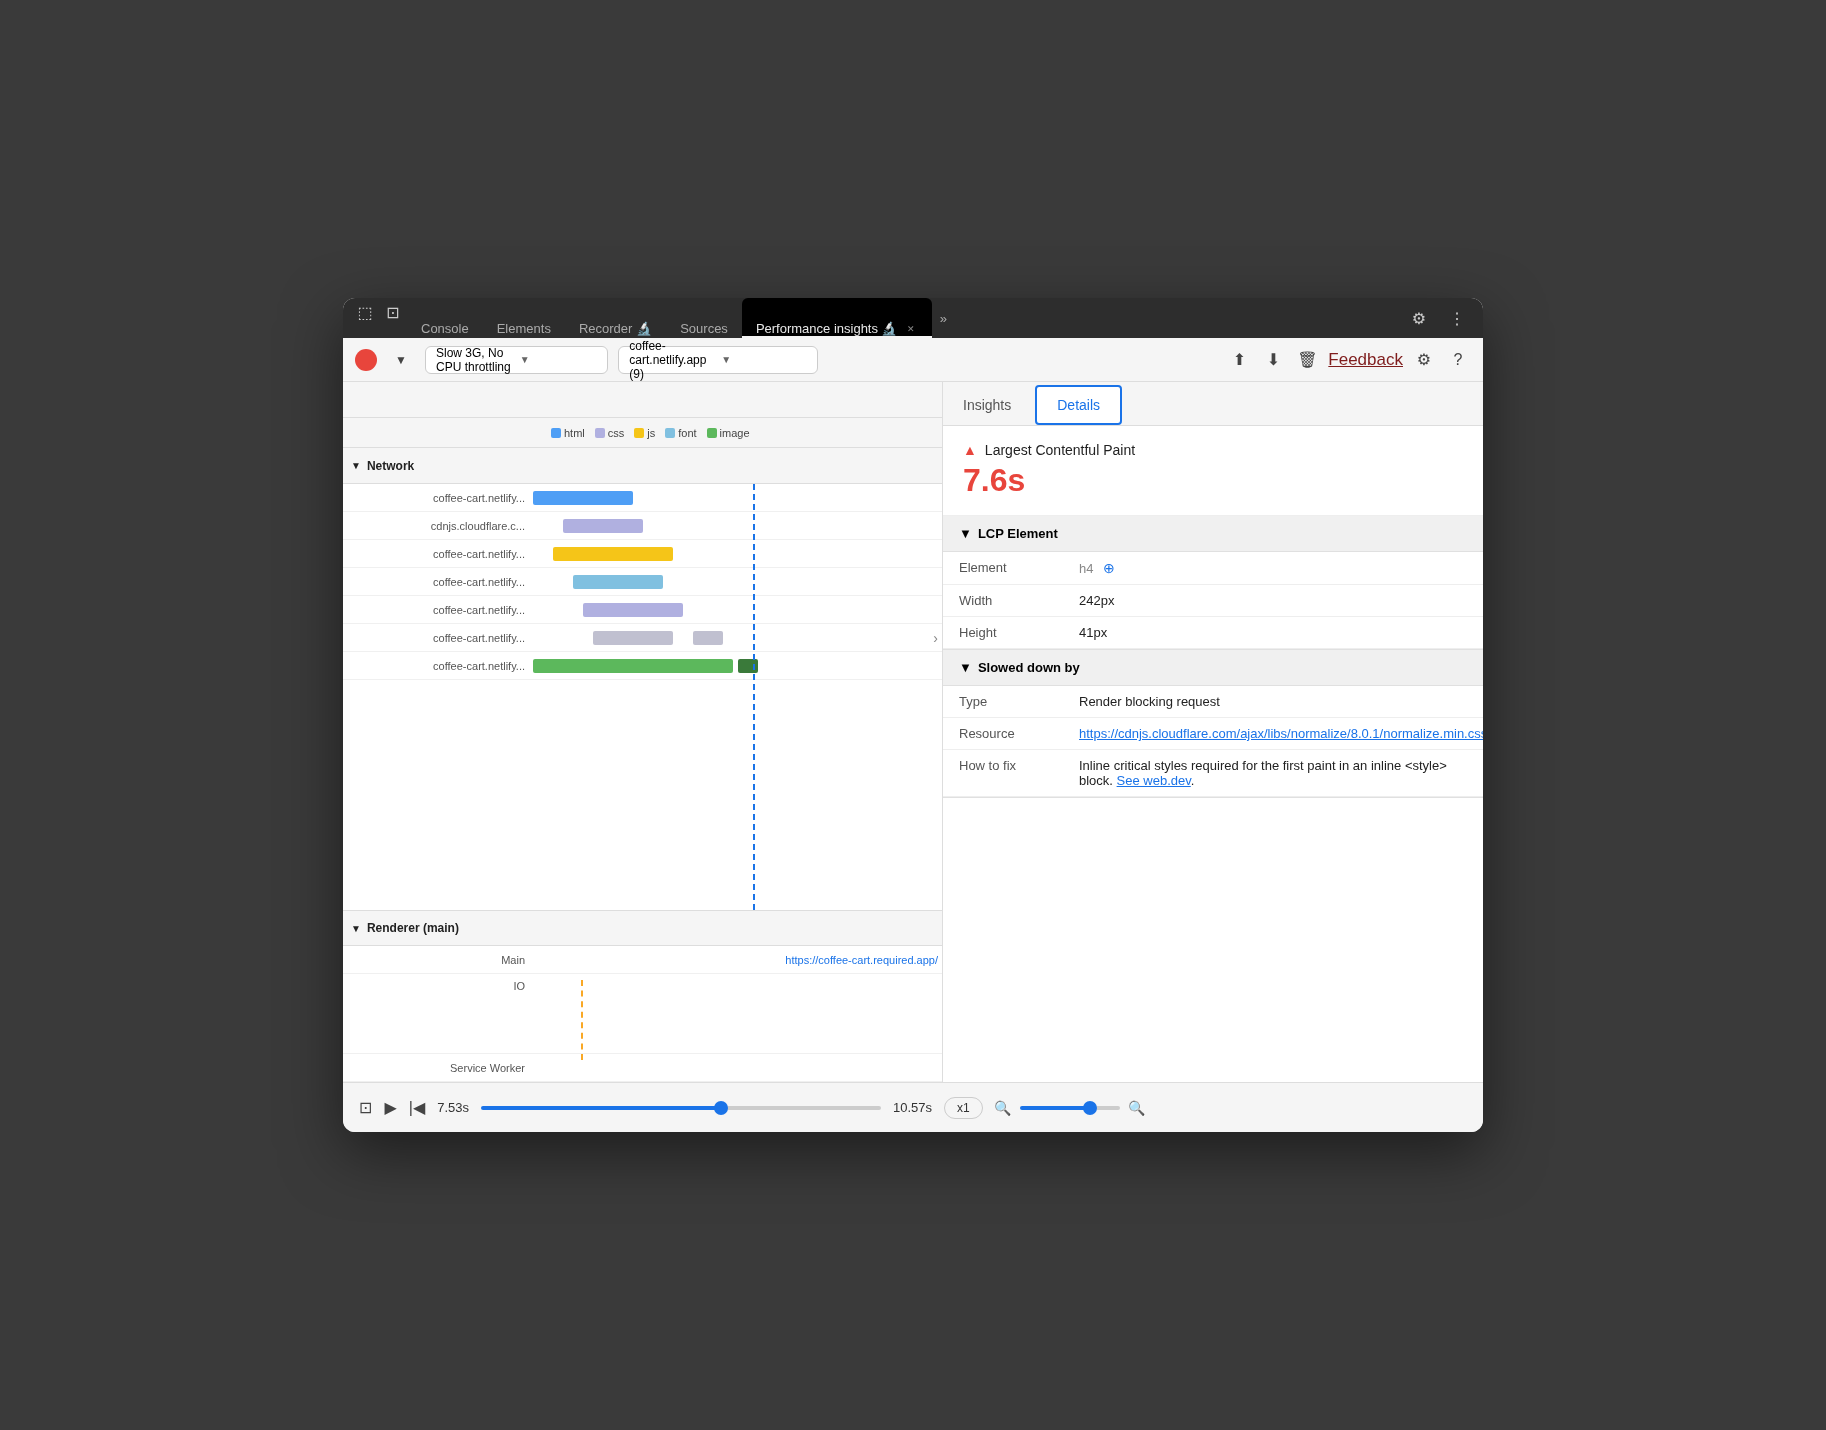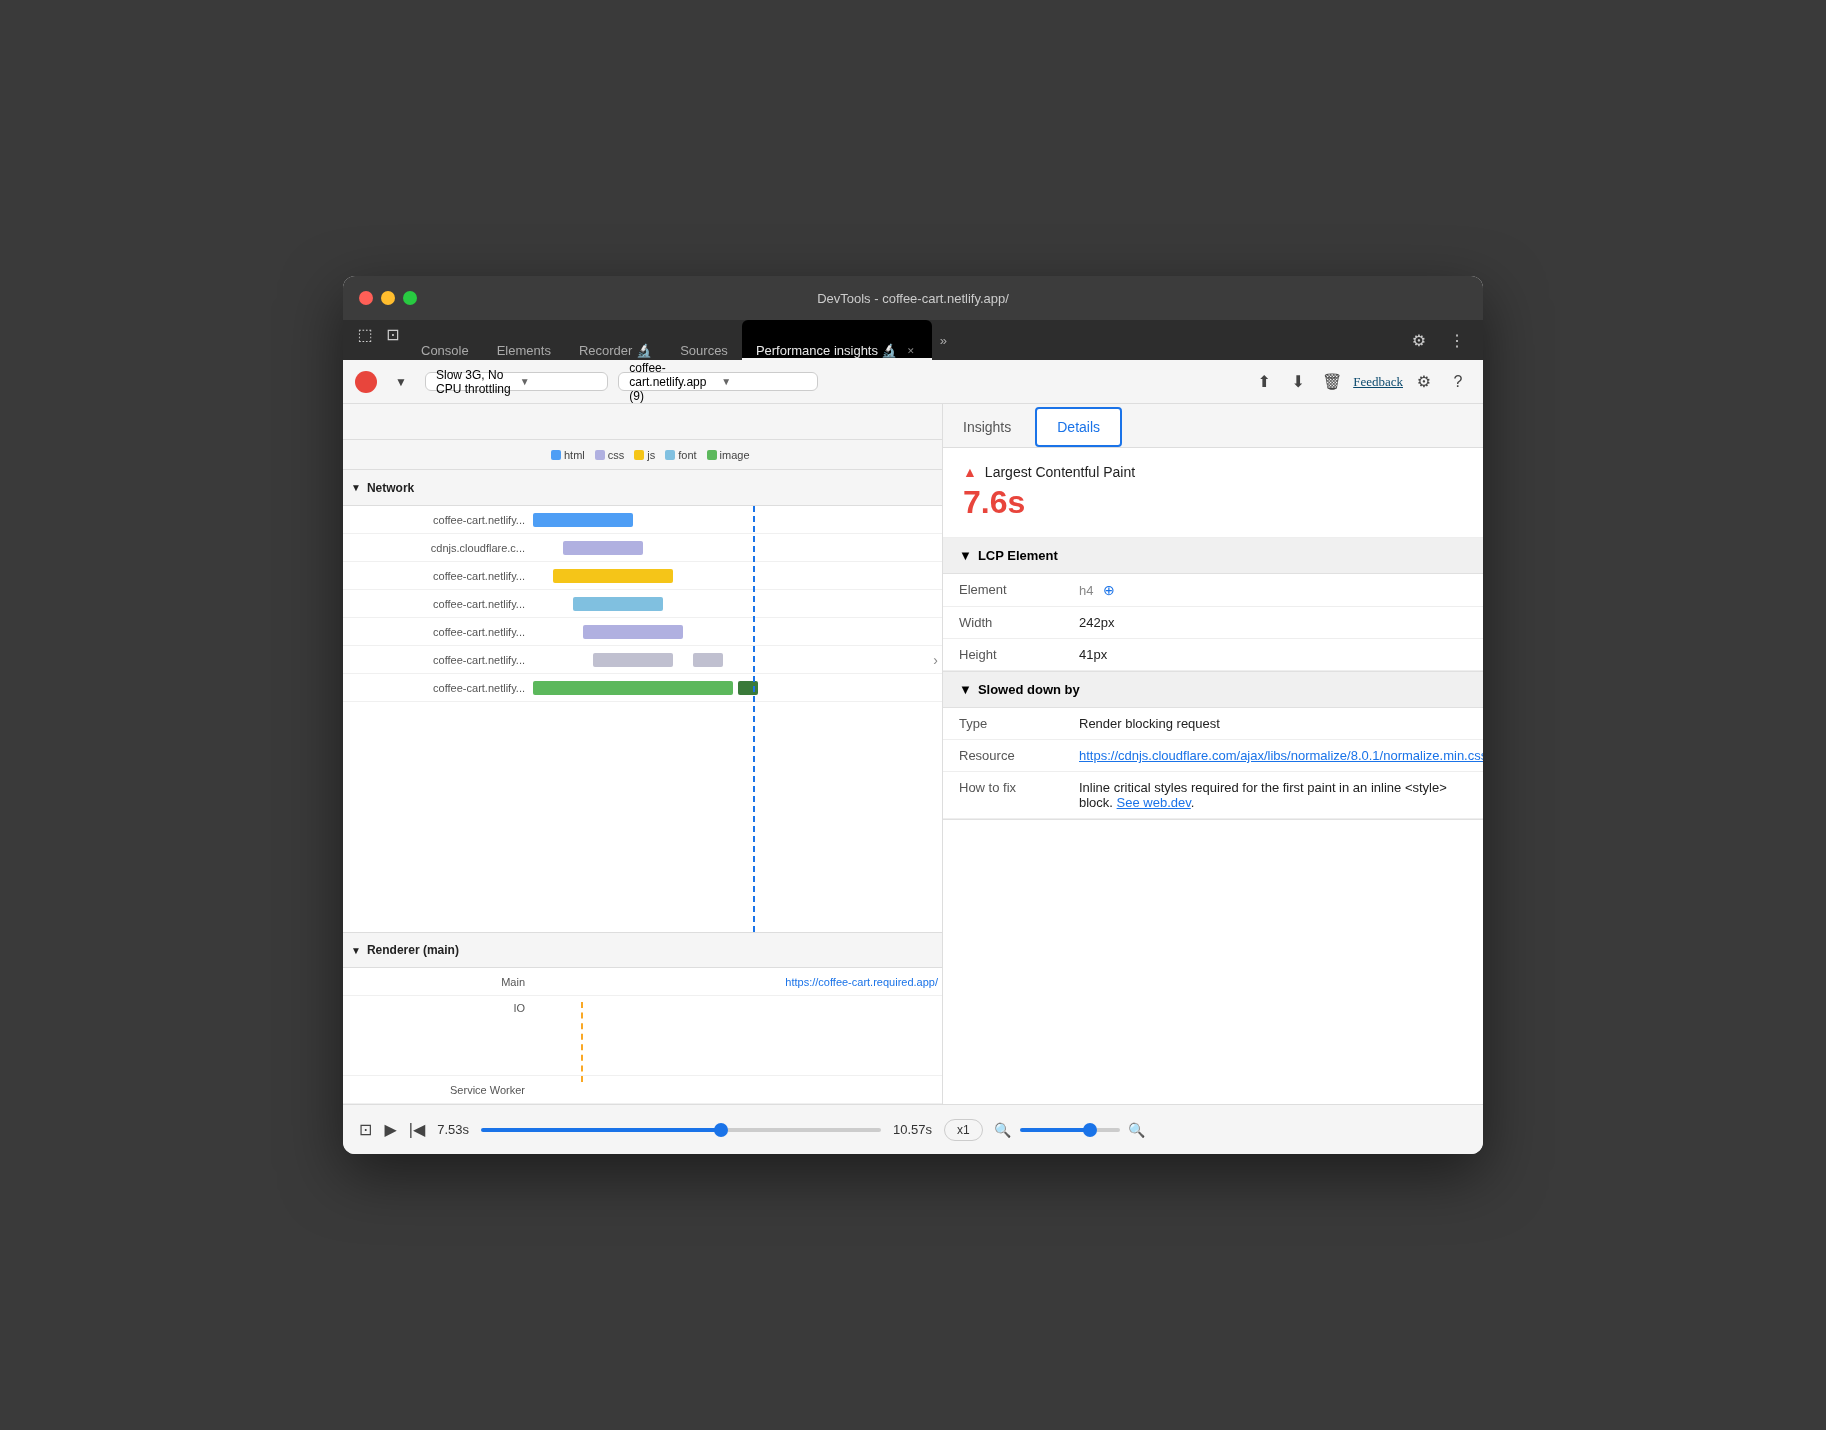--- a/index.html
+++ b/index.html
@@ -114,38 +114,37 @@
     .dropdown-select {
       display: flex;
       align-items: center;
       background: white;
       border: 1px solid #ccc;
       border-radius: 6px;
       padding: 4px 10px;
       font-size: 12px;
       gap: 6px;
       cursor: pointer;
-      height: 19px;
+      height: 28px;
     }
     .dropdown-select span { flex: 1; }
     .dropdown-arrow { color: #666; font-size: 10px; }
     .toolbar-icon {
       display: flex; align-items: center; justify-content: center;
       width: 26px; height: 26px;
       cursor: pointer;
       color: #444;
       font-size: 16px;
       border-radius: 4px;
     }
     .feedback-link {
-      color: #0c4a6e;
-      font-size: 13px;
+      color: #7f1d1d;
+      font-size: 17px;
       text-decoration: underline;
       cursor: pointer;
-      font-family: Liberation Serif, serif;
     }
     .toolbar-right {
       margin-left: auto;
       display: flex;
       align-items: center;
       gap: 8px;
     }
     
     .main {
       display: flex;
@@ -428,28 +427,20 @@
       top: -5px;
       left: 70%;
       transform: translateX(-50%);
     }
   </style>
 </head>
 <body>
 
 <div class="window">
 
-  <div class="title-bar">
-    <div class="traffic-lights">
-      <div class="tl tl-red"></div>
-      <div class="tl tl-yellow"></div>
-      <div class="tl tl-green"></div>
-    </div>
-    <div class="title-bar-title">DevTools - coffee-cart.netlify.app/</div>
-  </div>
 
   <div class="tabs-bar">
     <div class="icon-btn">⬚</div>
     <div class="icon-btn">⊡</div>
     <div class="tab">
       <span>Console</span>
     </div>
     <div class="tab">
       <span>Elements</span>
     </div>

